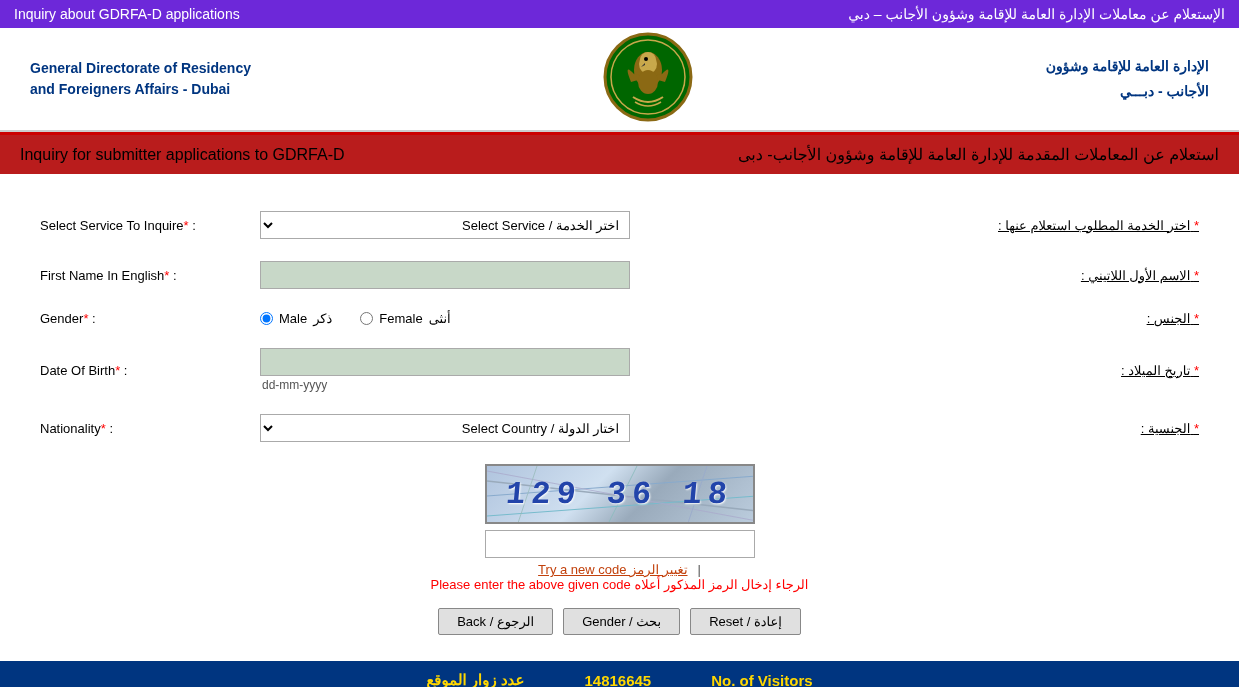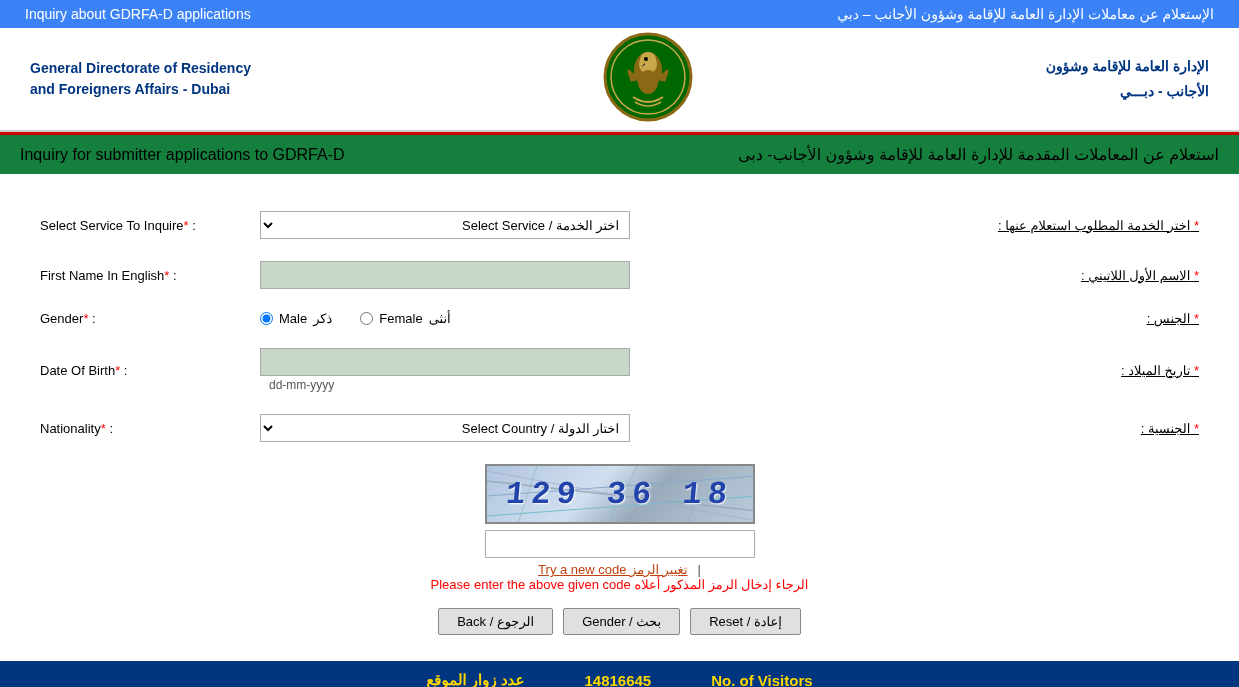--- a/index.html
+++ b/index.html
@@ -1,24 +1,24 @@
 <!DOCTYPE html>
 <html><head>
   <meta charset="utf-8">
   <style>
     * { box-sizing: border-box; margin: 0; padding: 0; }
     body { font-family: Arial, sans-serif; background: #fff; min-width: 1239px; }
 
     .title-bar {
-      background: #3b82f6;
+      background: #6d28d9;
       color: #fff;
       display: flex;
       justify-content: space-between;
       align-items: center;
-      padding: 6px 25px;
+      padding: 6px 14px;
       font-size: 14px;
     }
 
     .header {
       background: #fff;
       display: flex;
       justify-content: space-between;
       align-items: center;
       padding: 4px 30px;
       border-bottom: 2px solid #ccc;
@@ -34,21 +34,21 @@
     .header-right {
       font-size: 14px;
       color: #003580;
       font-weight: bold;
       text-align: right;
       line-height: 1.8;
       direction: rtl;
     }
 
     .inquiry-banner {
-      background: #15803d;
+      background: #b91c1c;
       border-top: 3px solid #cc0000;
       display: flex;
       justify-content: space-between;
       align-items: center;
       padding: 10px 20px;
     }
 
     .main-content {
       padding: 37px 40px 10px 40px;
       background: #fff;
@@ -122,21 +122,21 @@
     .dob-wrapper {
       display: flex;
       flex-direction: column;
       align-items: flex-start;
     }
 
     .dob-hint {
       font-size: 12px;
       color: #555;
       margin-top: 2px;
-      margin-left: 9px;
+      margin-left: 2px;
     }
 
     .gender-group {
       display: flex;
       align-items: center;
       gap: 28px;
     }
 
     .gender-option {
       display: flex;

